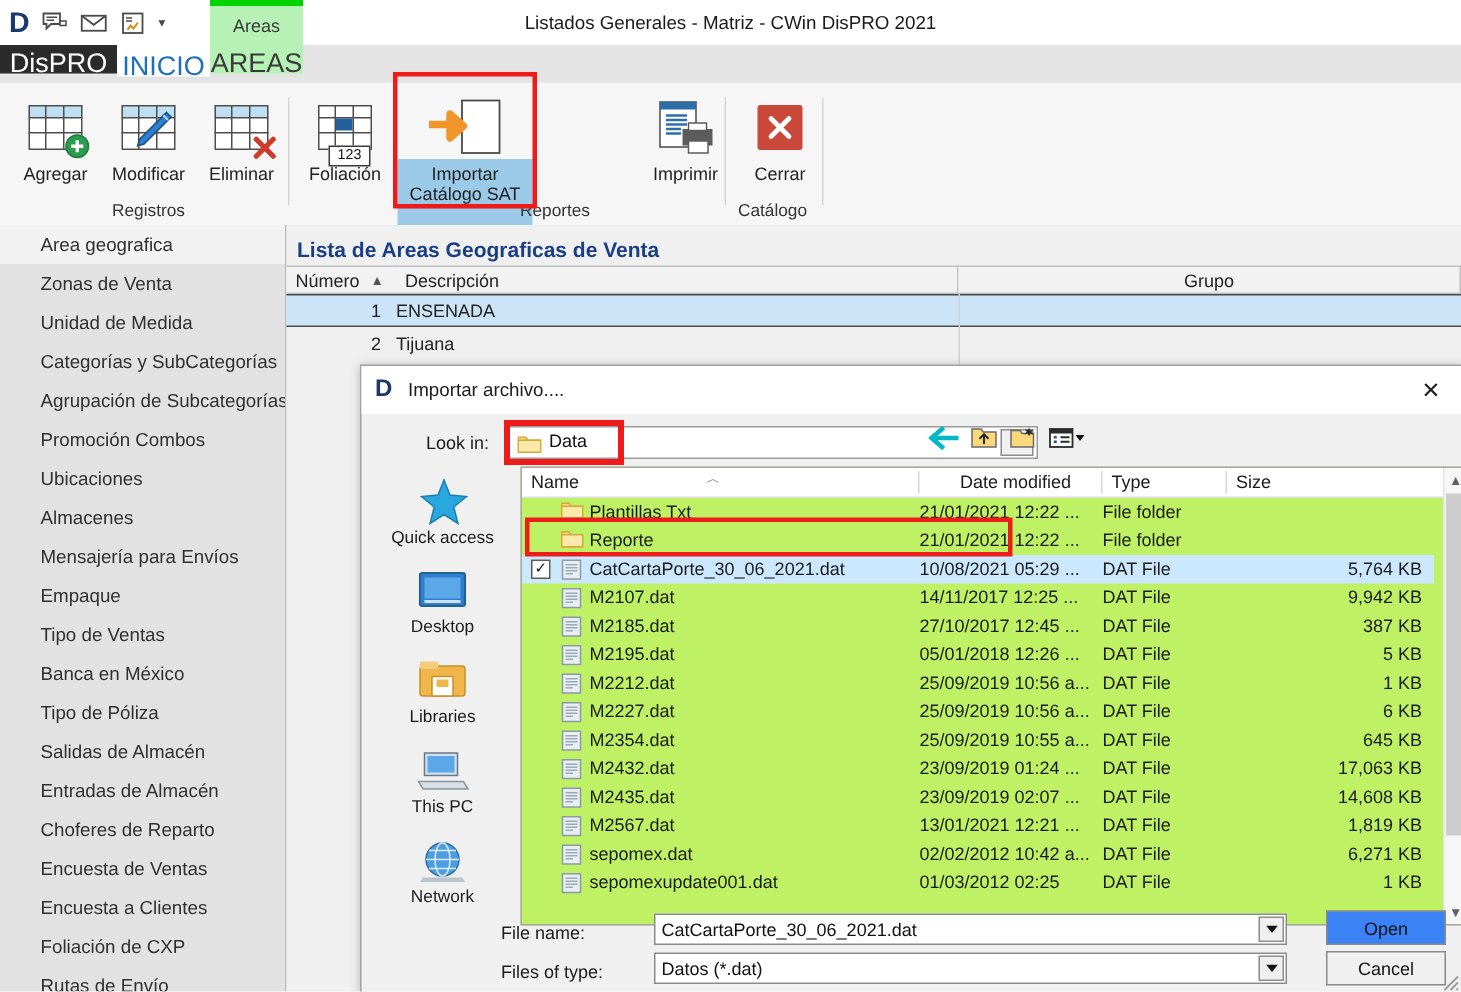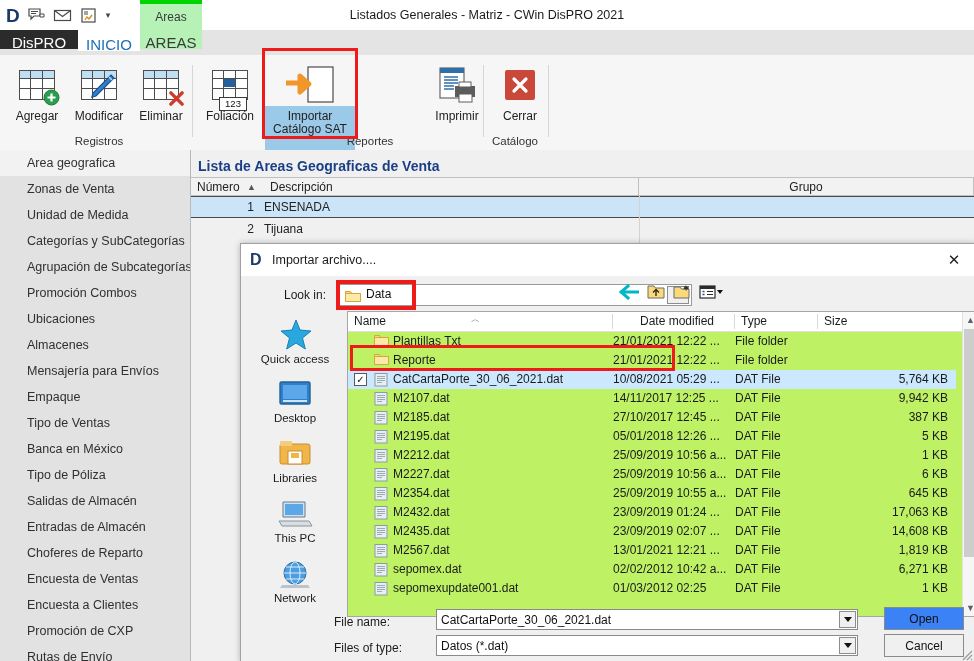--- a/index.html
+++ b/index.html
@@ -15,21 +15,21 @@
   #titlebar{left:0;top:0;width:974px;height:30px;background:#ffffff;}
   #qat{left:6px;top:2px;height:26px;display:flex;align-items:center;gap:7px;}
   .qat-d{font-family:"Liberation Sans",sans-serif;font-weight:bold;font-size:19px;color:#1b3a6b;line-height:1;}
   .qat-ico{width:19px;height:19px;position:relative;display:inline-block;}
   .qat-caret{font-size:9px;color:#444;margin-left:1px;}
   #apptitle{left:0;top:0;width:974px;height:30px;line-height:30px;text-align:center;
     font-size:12.5px;color:#1a1a1a;}
 
   
   #tabstrip{left:0;top:30px;width:974px;height:25px;background:#e4e4e4;border-bottom:1px solid #d2d2d2;}
-  .tab{position:absolute;top:0;height:19px;line-height:25px;text-align:center;font-size:15px;cursor:default;}
+  .tab{position:absolute;top:0;height:19px;line-height:25px;text-align:center;font-size:18px;cursor:default;}
   #tab-dispro{left:0;width:78px;background:#2b2b2b;color:#ffffff;}
   #tab-inicio{left:78px;width:62px;background:#ffffff;color:#1d6fb8;border-top:2px solid #ffffff;}
   #tab-areas{left:140px;width:62px;background:#b6f2b6;color:#3a3a3a;}
 
   
   #areas-group{left:140px;top:0;width:62px;height:30px;background:#b6f2b6;}
   #areas-group-bar{left:140px;top:0;width:62px;height:4px;background:#00d400;}
   #areas-group-label{left:140px;top:4px;width:62px;height:26px;line-height:26px;text-align:center;
     font-size:12px;color:#3a3a3a;}
 
@@ -307,21 +307,21 @@
     <div class="side-item"><span>Mensajería para Envíos</span></div>
     <div class="side-item"><span>Empaque</span></div>
     <div class="side-item"><span>Tipo de Ventas</span></div>
     <div class="side-item"><span>Banca en México</span></div>
     <div class="side-item"><span>Tipo de Póliza</span></div>
     <div class="side-item"><span>Salidas de Almacén</span></div>
     <div class="side-item"><span>Entradas de Almacén</span></div>
     <div class="side-item"><span>Choferes de Reparto</span></div>
     <div class="side-item"><span>Encuesta de Ventas</span></div>
     <div class="side-item"><span>Encuesta a Clientes</span></div>
-    <div class="side-item"><span>Promoción de CXP</span></div>
+    <div class="side-item"><span>Foliación de CXP</span></div>
     <div class="side-item"><span>Rutas de Envío</span></div>
   </div>
 
 <div class="abs" id="main">
   <div class="abs" id="listtitle">Lista de Areas Geograficas de Venta</div>
   <div class="abs" id="grid">
     <div class="ghead" style="left:0;width:74px;">
       <span style="padding-left:6px;">Número</span>
       <span style="float:right;margin-right:8px;font-size:9px;color:#555;">▲</span>
     </div>

